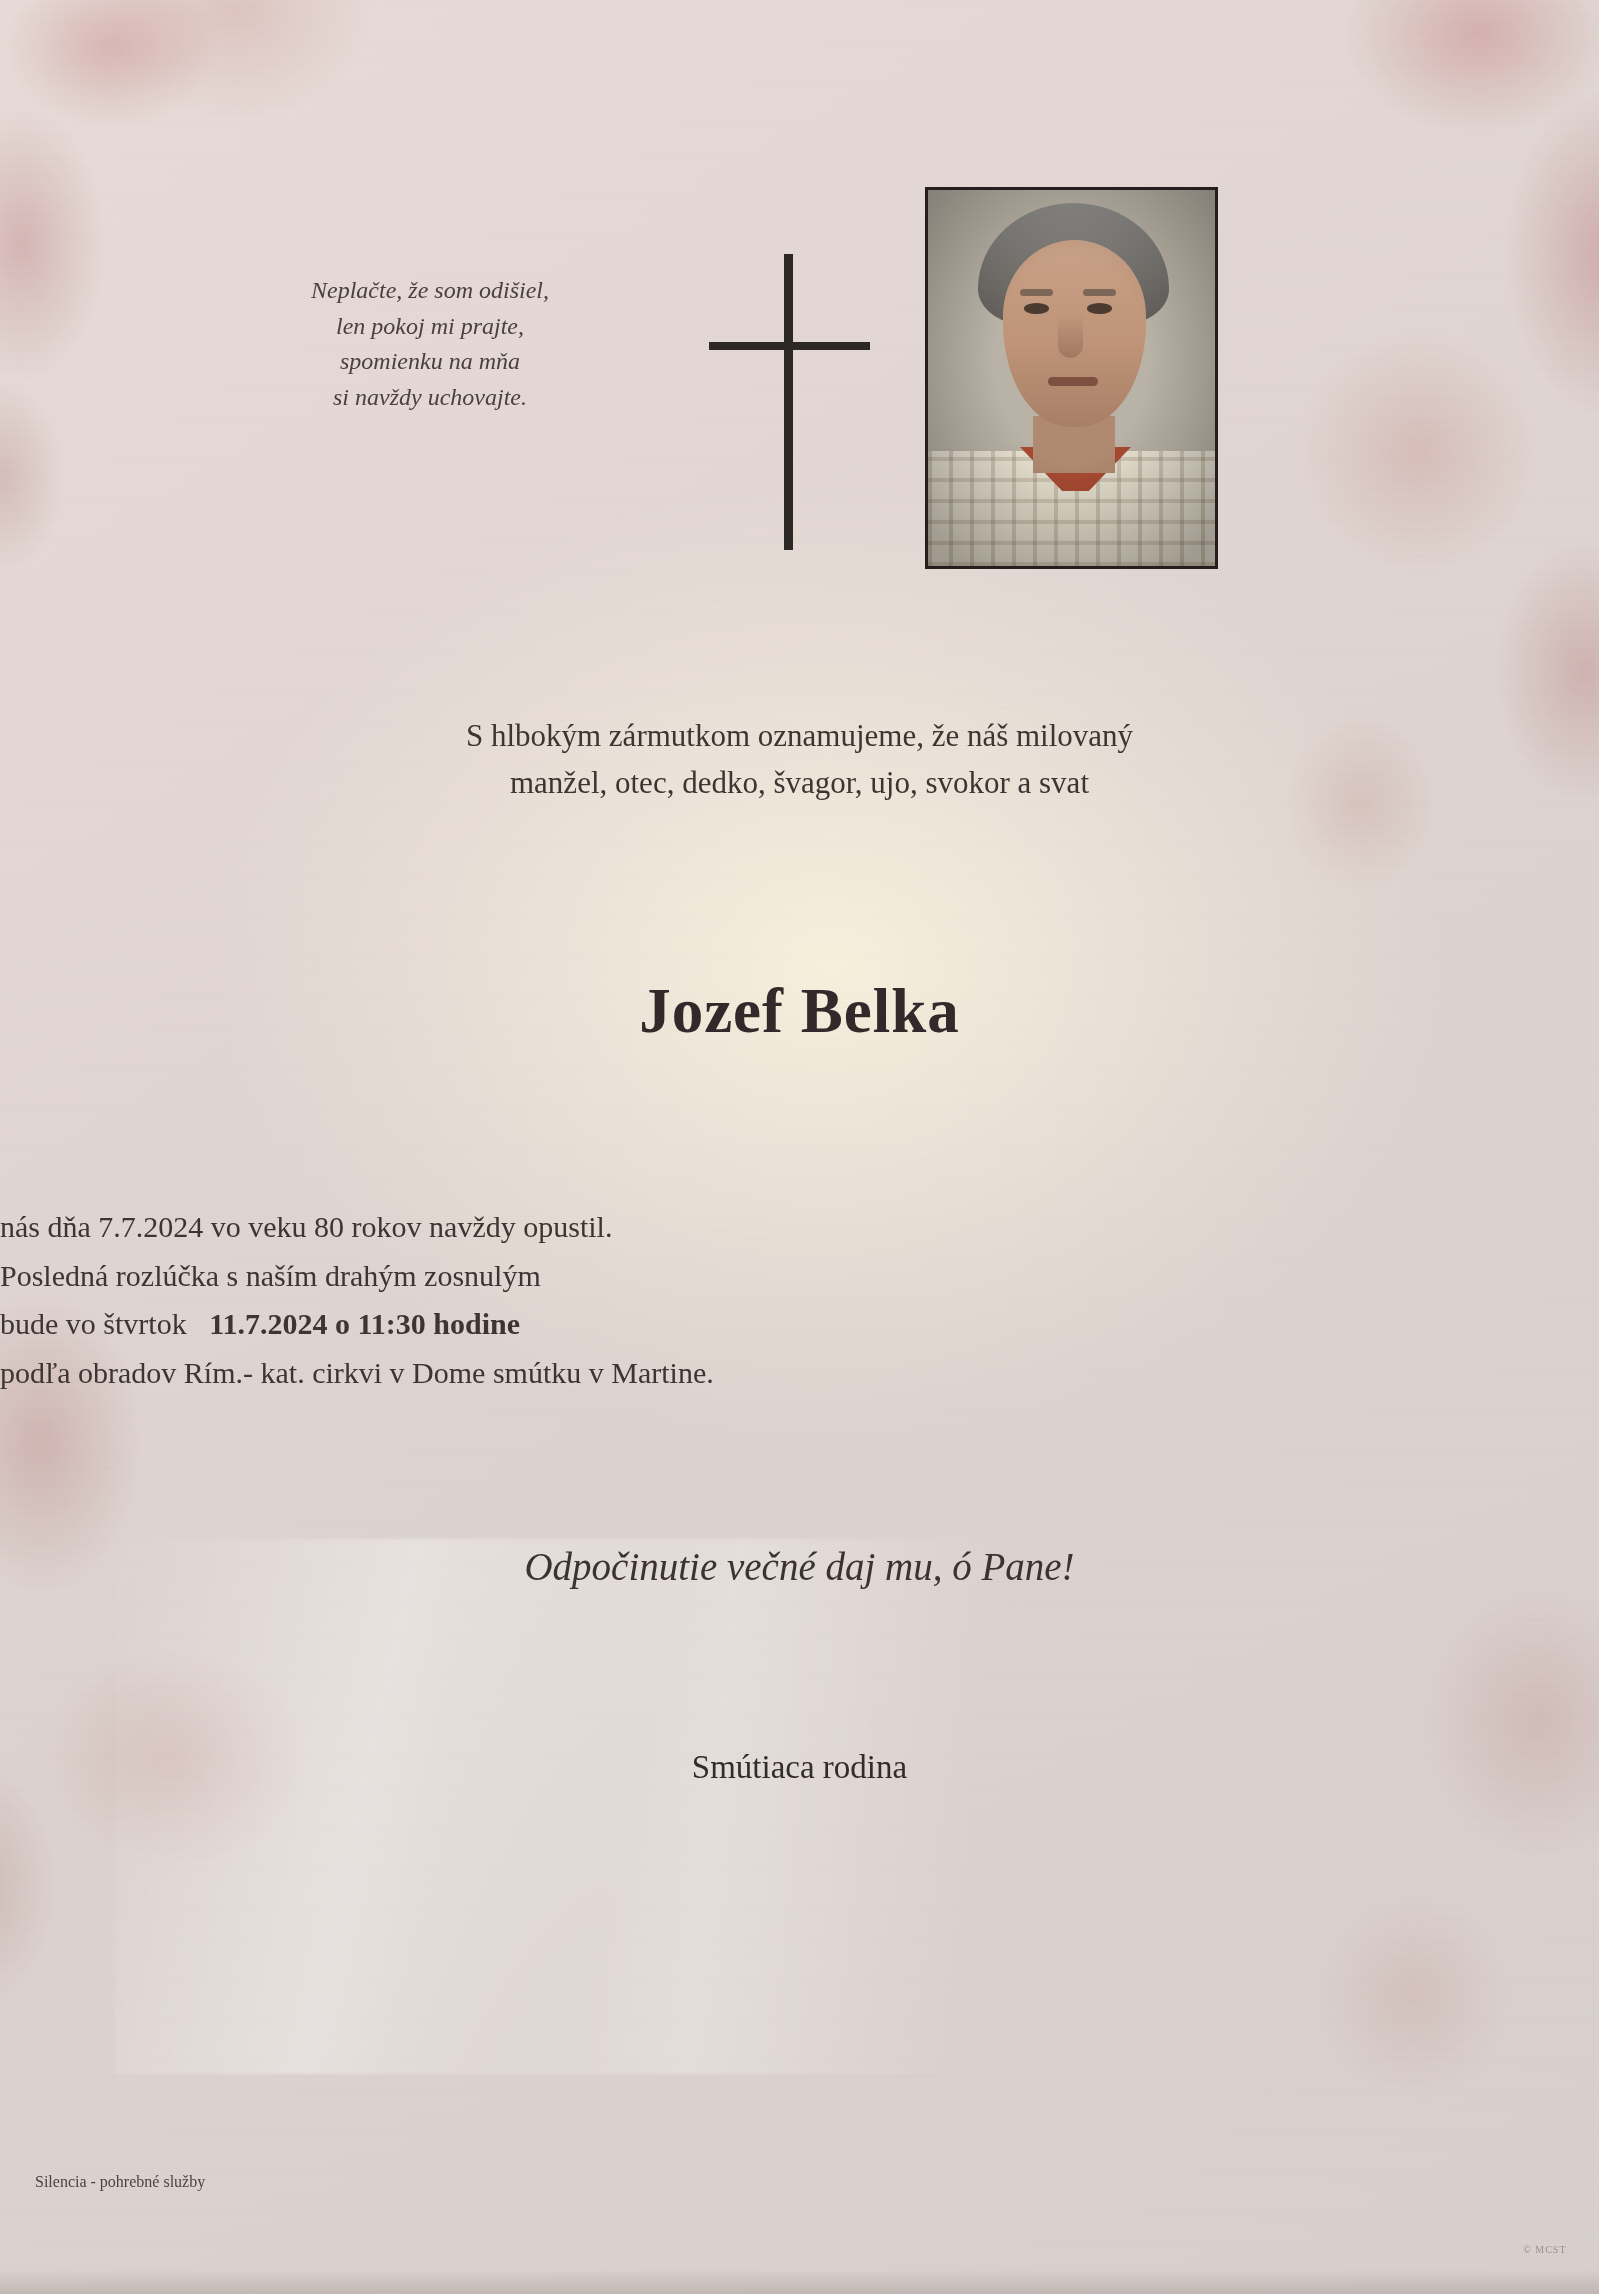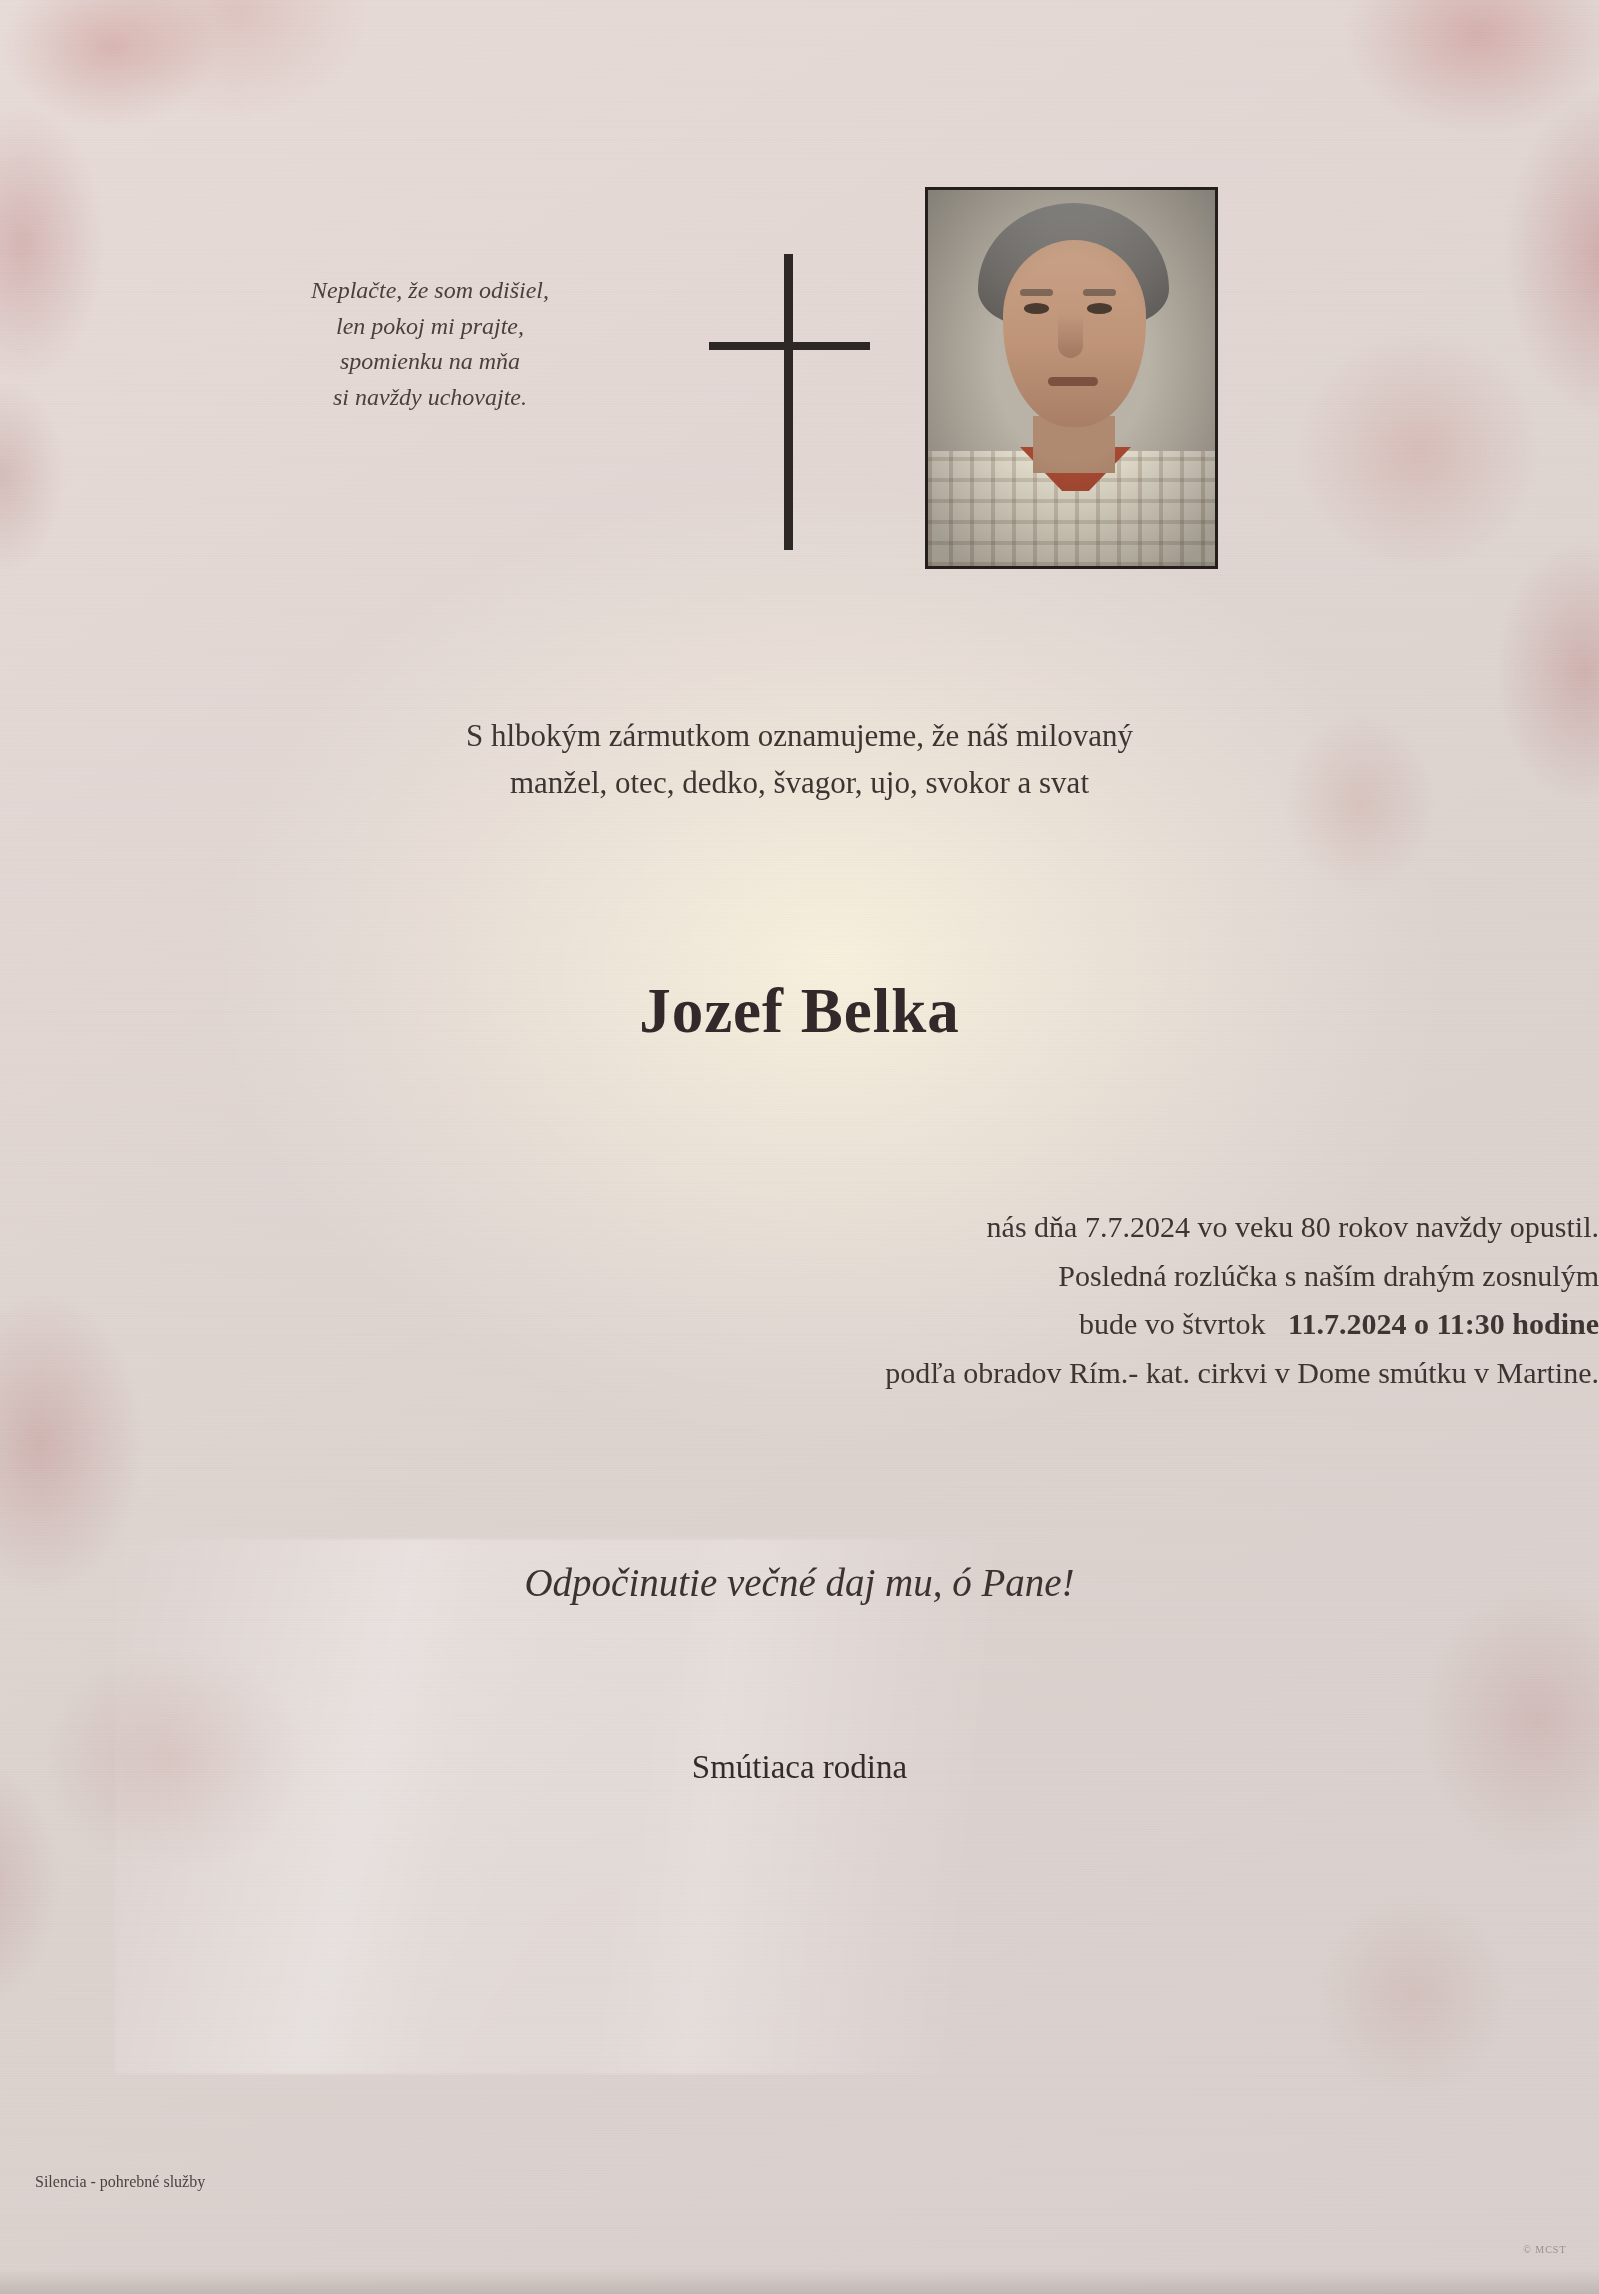--- a/index.html
+++ b/index.html
@@ -223,35 +223,34 @@
     text-align: center;
     font-size: 63px;
     font-weight: bold;
     letter-spacing: 1px;
     color: #34292a;
   }
   .details {
     position: absolute;
     top: 1203px;
     left: 0; width: 100%;
-    text-align: right;
+    text-align: left;
     font-size: 30px;
     line-height: 1.62;
     color: #3d3532;
   }
   .details .bold { font-weight: bold; }
   .prayer {
     position: absolute;
     top: 1544px;
     left: 0; width: 100%;
     text-align: center;
     font-style: italic;
     font-size: 39px;
     color: #3b3330;
-    margin-top: 16px;
   }
   .family {
     position: absolute;
     top: 1749px;
     left: 0; width: 100%;
     text-align: center;
     font-size: 33px;
     font-weight: normal;
     color: #342c2a;
   }

